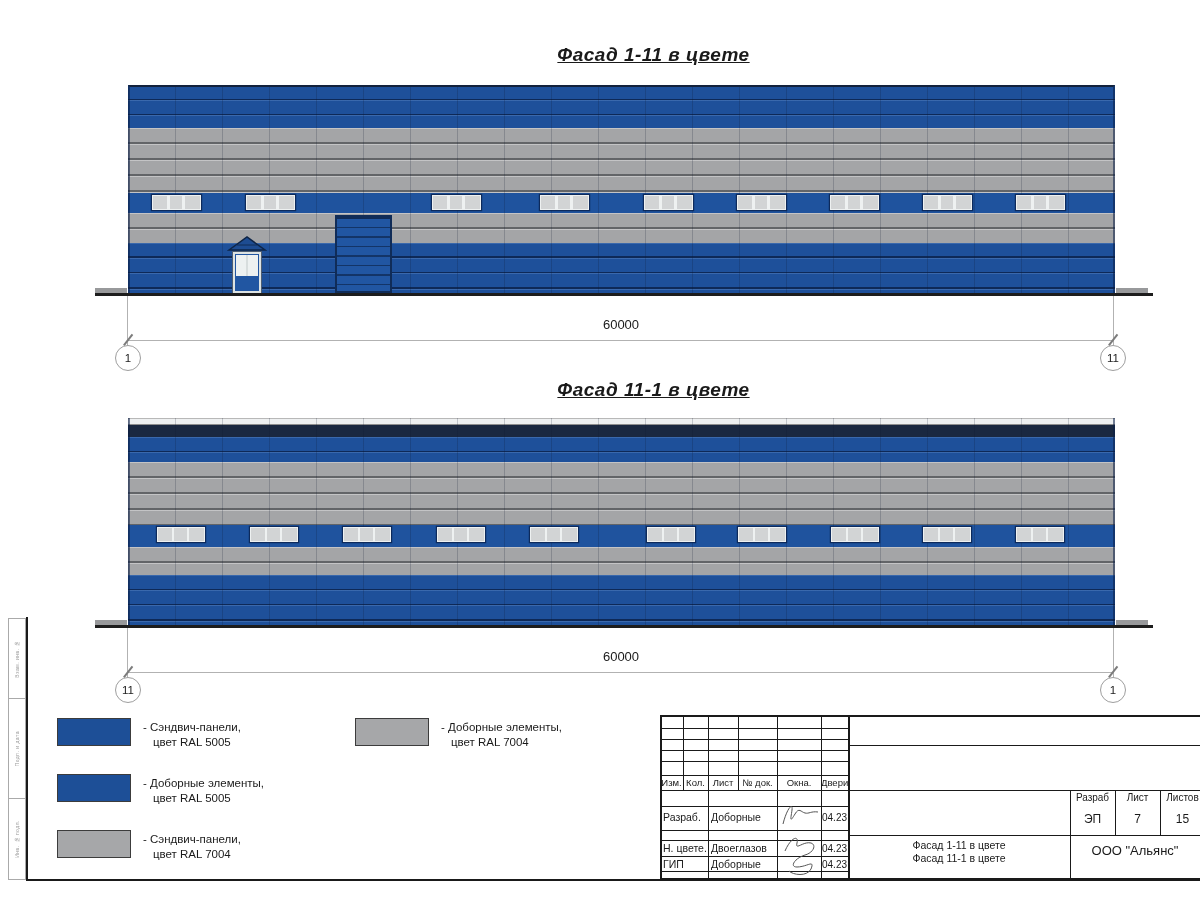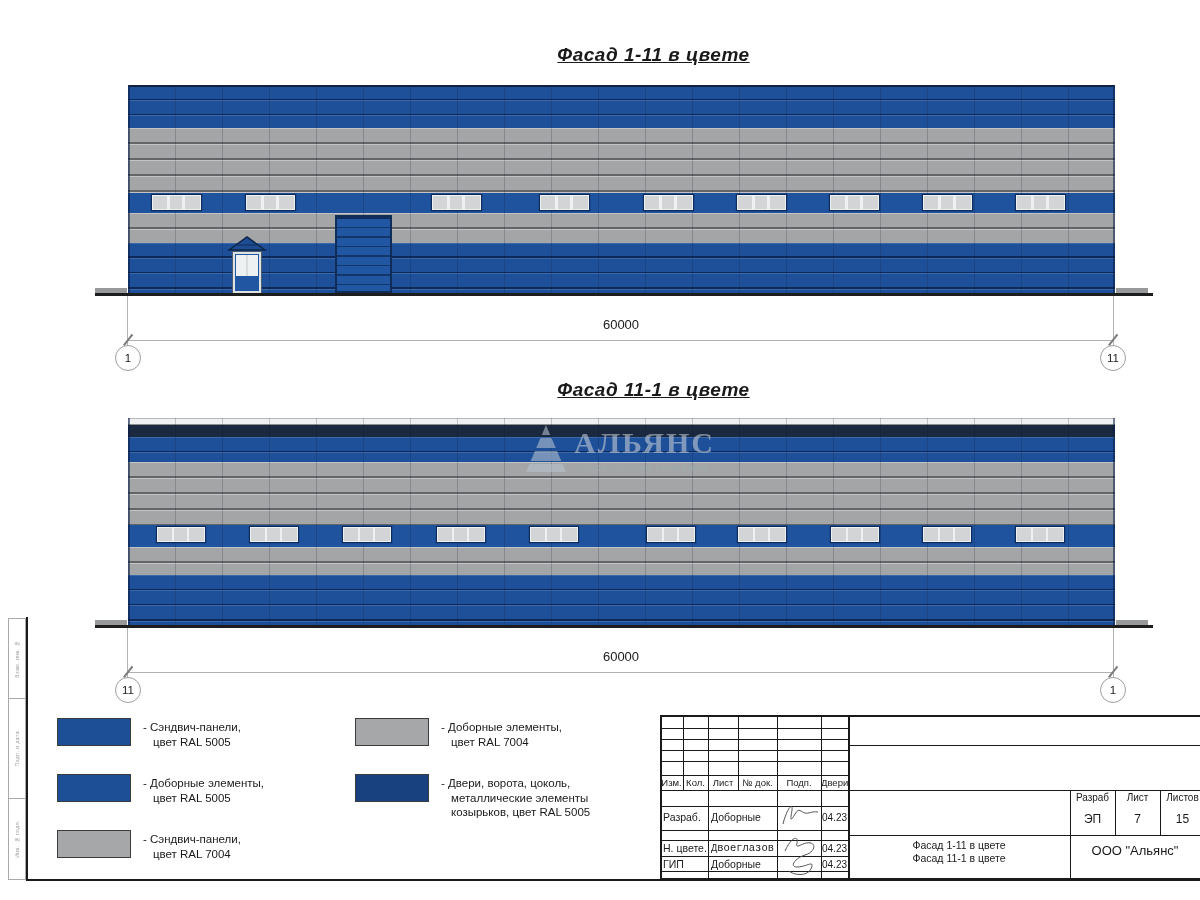--- a/index.html
+++ b/index.html
@@ -246,32 +246,20 @@
           <div class="mul" style="left: 30%;"></div>
           <div class="mul" style="left: 62%;"></div>
         </div>
       </div>
     <div class="band gray" style="height:28px;"></div>
     <div class="band blue" style="height:50px;"></div>
     <div class="vseams"></div>
     <div class="fedge"></div>
   </div>
 
-  <div id="watermark">
-    <svg width="48" height="52" style="position:absolute;left:0;top:0;">
-      <g fill="rgba(185,195,206,0.58)">
-        <polygon points="24,3 28.2,13 19.8,13"></polygon>
-        <polygon points="18.5,16 29.5,16 33.8,26 14.2,26"></polygon>
-        <polygon points="12.9,29 35.1,29 39.3,39 8.7,39"></polygon>
-        <polygon points="7.4,42 40.6,42 44,50 4,50"></polygon>
-      </g>
-    </svg>
-    <div id="wm-title">АЛЬЯНС</div>
-    <div id="wm-sub">строительная компания</div>
-  </div>
 
   <div class="ground" style="top:625px;"></div>
   <div class="stub" style="left:95px; top:620px;"></div>
   <div class="stub" style="left:1116px; top:620px;"></div>
 
   <div class="extline" style="left:127px; top:628px; height:52px;"></div>
   <div class="extline" style="left:1113px; top:628px; height:52px;"></div>
   <div class="dimline" style="top:672px;"></div>
   <div class="tick" style="left:121px; top:671px;"></div>
   <div class="tick" style="left:1106px; top:671px;"></div>
@@ -301,28 +289,20 @@
           <div class="lg-line">цвет RAL 7004</div>
         </div>
       </div>
     </div>
   <div id="legend-col2" class="lg-col">
       <div class="lg-item">
         <div class="lg-swatch" style="background: rgb(166, 167, 169);"></div>
         <div class="lg-label">
           <div class="lg-line">- Доборные элементы,</div>
           <div class="lg-line">цвет RAL 7004</div>
-        </div>
-      </div>
-      <div class="lg-item">
-        <div class="lg-swatch" style="background: rgb(23, 65, 127);"></div>
-        <div class="lg-label">
-          <div class="lg-line">- Двери, ворота, цоколь,</div>
-          <div class="lg-line">металлические элементы</div>
-          <div class="lg-line">козырьков, цвет RAL 5005</div>
         </div>
       </div>
     </div>
 
   <div id="tblock">
 
     <div class="hl th" style="left:0; top:0; width:540px;"></div>
     <div class="hl th" style="left:0; top:163.2px; width:540px;"></div>
     <div class="vl th" style="left:0; top:0; height:165px;"></div>
     <div class="vl th" style="left:188px; top:0; height:165px;"></div>
@@ -368,25 +348,25 @@
     <svg class="tb-sig" style="top:83px; height:34px;" viewBox="0 0 44 34">
       <path d="M6,26 C10,10 16,4 15,12 C14,20 12,26 18,16 C22,9 24,14 28,15 C32,16 34,13 41,14" fill="none" stroke="#555" stroke-width="1"></path>
     </svg>
     <svg class="tb-sig" style="top:118px; height:46px;" viewBox="0 0 44 46">
       <path d="M8,18 C14,4 22,2 20,10 C18,18 26,8 34,10 C40,12 36,20 28,22 C18,25 12,34 20,34 C30,34 38,26 34,36 C30,44 16,42 12,38" fill="none" stroke="#555" stroke-width="1"></path>
     </svg>
   <div class="tb-h" style="left: 0px; width: 23px;">Изм.</div>
       <div class="tb-h" style="left: 23px; width: 25px;">Кол.</div>
       <div class="tb-h" style="left: 48px; width: 30px;">Лист</div>
       <div class="tb-h" style="left: 78px; width: 39px;">№ док.</div>
-      <div class="tb-h" style="left: 117px; width: 44px;">Подп.</div>
+      <div class="tb-h" style="left: 117px; width: 44px;">Окна.</div>
       <div class="tb-h" style="left: 161px; width: 27px;">Двери</div>
       <div class="tb-role" style="top: 96px;">Разраб.</div>
       <div class="tb-name" style="top: 96px;">Доборные</div>
       <div class="tb-date" style="top: 97px;">04.23</div>
       <div class="tb-role" style="top: 127px;">Н. цвете.</div>
-      <div class="tb-name" style="top: 127px; font-family: Liberation Mono, monospace;">Двоеглазов</div>
+      <div class="tb-name" style="top: 127px;">Двоеглазов</div>
       <div class="tb-date" style="top: 128px;">04.23</div>
       <div class="tb-role" style="top: 143px;">ГИП</div>
       <div class="tb-name" style="top: 143px;">Доборные</div>
       <div class="tb-date" style="top: 144px;">04.23</div>
     </div>
 </div>
 
 </body></html>

